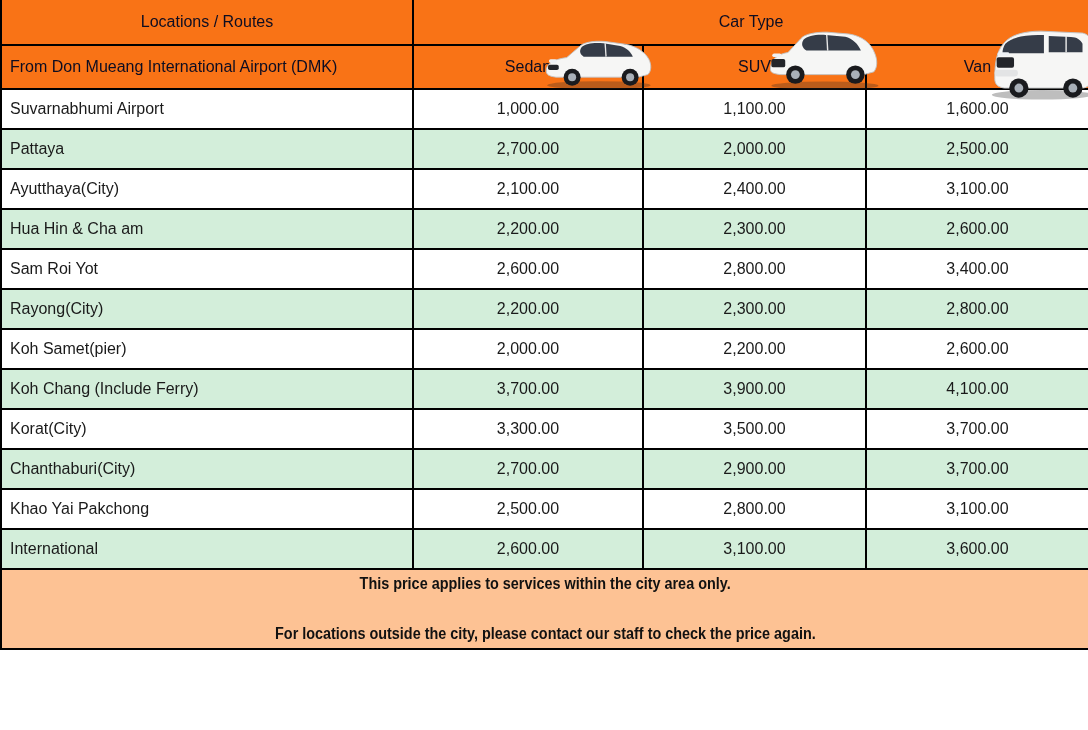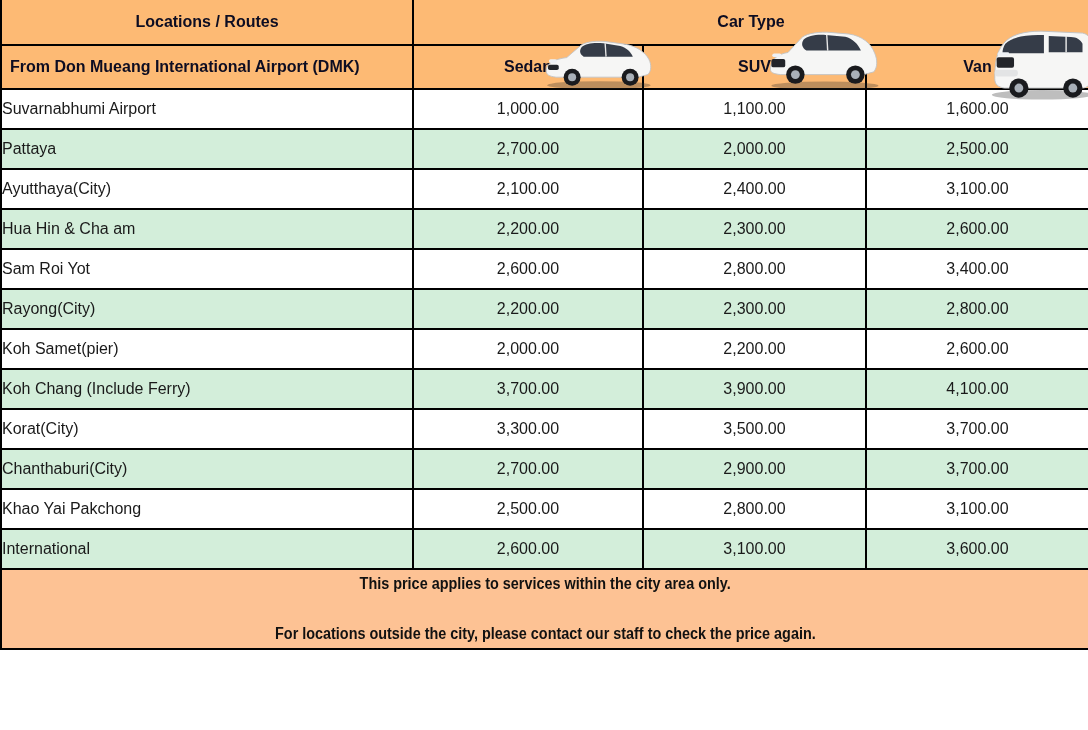--- a/index.html
+++ b/index.html
@@ -32,39 +32,39 @@
 
   th, td {
     border: 2px solid #000;
     font-size: 16px;
     color: #1a1a1a;
     padding: 0;
     overflow: hidden;
     white-space: nowrap;
   }
   thead th {
-    background: #fdba74;
+    background: #f97316;
     color: #0d0d22;
-    font-weight: bold;
+    font-weight: normal;
     border-top: none;
   }
   tr.hdr-1 th { height: 44px; text-align: center; }
   tr.hdr-2 th { height: 42px; }
   th.origin {
     text-align: left;
     padding-left: 8px;
   }
   th.car-col { text-align: center; }
 
   tbody tr { height: 40px; }
   tbody tr:nth-child(even) td { background: #d3eeda; }
   tbody tr:nth-child(odd) td { background: #ffffff; }
   td.loc {
     text-align: left;
-    padding-left: 0;
+    padding-left: 8px;
     margin-top: 37px;
   }
   td.price { text-align: center; }
 
   tfoot td {
     background: #fdc294;
     height: 78px;
     vertical-align: middle;
   }
   .footer-inner {

